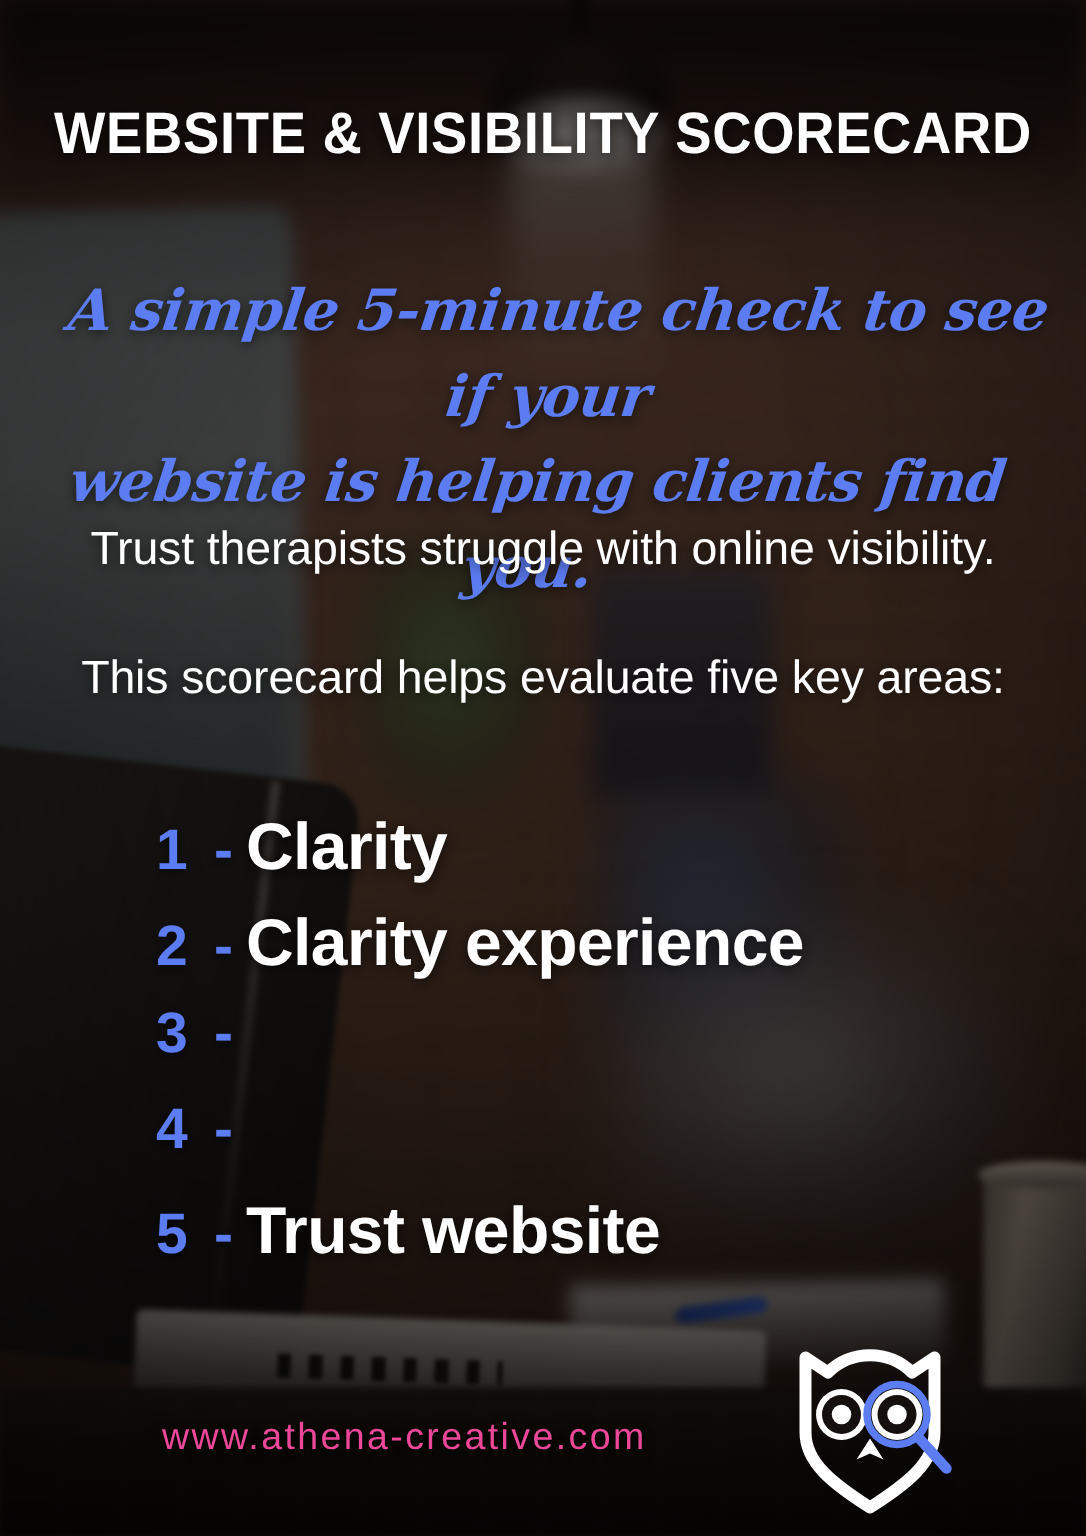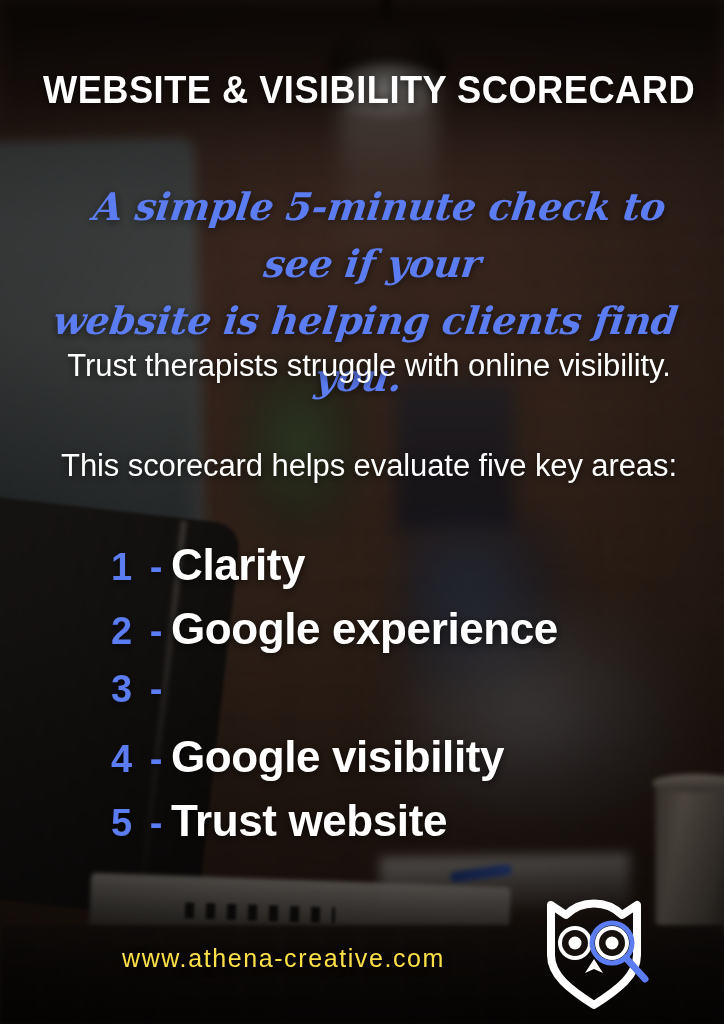--- a/index.html
+++ b/index.html
@@ -227,21 +227,20 @@
   }
   .bg-vignette {
     background: radial-gradient(ellipse 85% 70% at 50% 45%, rgba(0,0,0,0) 35%, rgba(0,0,0,0.45) 100%);
   }
 
   
   .content {
     position: absolute;
     inset: 0;
     z-index: 10;
-    margin-left: 14px;
   }
 
   .title {
     position: absolute;
     top: 68px; left: 0; right: 0;
     text-align: center;
     color: #ffffff;
     font-family: "Liberation Sans Narrow", "Liberation Sans", sans-serif;
     font-weight: bold;
     font-size: 39px;
@@ -271,21 +270,21 @@
     left: 0; right: 0;
     text-align: center;
     color: #ffffff;
     font-size: 31px;
     font-weight: 400;
     letter-spacing: -0.1px;
     text-shadow: 0 2px 9px rgba(0,0,0,0.7);
     white-space: nowrap;
   }
   .lede-1 { top: 348px; }
-  .lede-2 { top: 448px; }
+  .lede-2 { top: 434px; }
 
   .list {
     position: absolute;
     top: 540px;
     left: 0; right: 0;
     display: flex;
     flex-direction: column;
     align-items: center;
   }
   .list-row {
@@ -316,21 +315,21 @@
     font-size: 44px;
     font-weight: 700;
     letter-spacing: -0.4px;
     text-shadow: 0 2px 9px rgba(0,0,0,0.7);
   }
 
   .site-url {
     position: absolute;
     top: 944px;
     left: 108px;
-    color: #fde047;
+    color: #ec4899;
     font-size: 25px;
     letter-spacing: 1.6px;
     font-weight: 300;
     text-shadow: 0 2px 8px rgba(0,0,0,0.75);
   }
 
   .logo {
     position: absolute;
     left: 519px;
     top: 893px;
@@ -391,32 +390,31 @@
 
       <div class="list-row">
         <span class="list-num">1</span>
         <span class="list-dash">-</span>
         <span class="list-text">Clarity</span>
       </div>
 
       <div class="list-row">
         <span class="list-num">2</span>
         <span class="list-dash">-</span>
-        <span class="list-text">Google experience</span>
+        <span class="list-text">Clarity experience</span>
       </div>
 
       <div class="list-row">
         <span class="list-num">3</span>
         <span class="list-dash">-</span>
       </div>
 
       <div class="list-row">
         <span class="list-num">4</span>
         <span class="list-dash">-</span>
-        <span class="list-text">Google visibility</span>
       </div>
 
       <div class="list-row">
         <span class="list-num">5</span>
         <span class="list-dash">-</span>
         <span class="list-text">Trust website</span>
       </div>
 
     </div>
 

